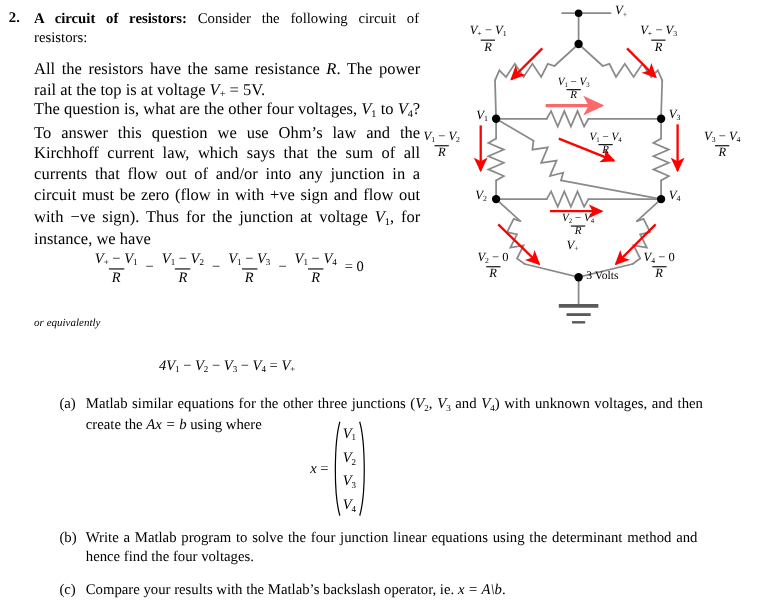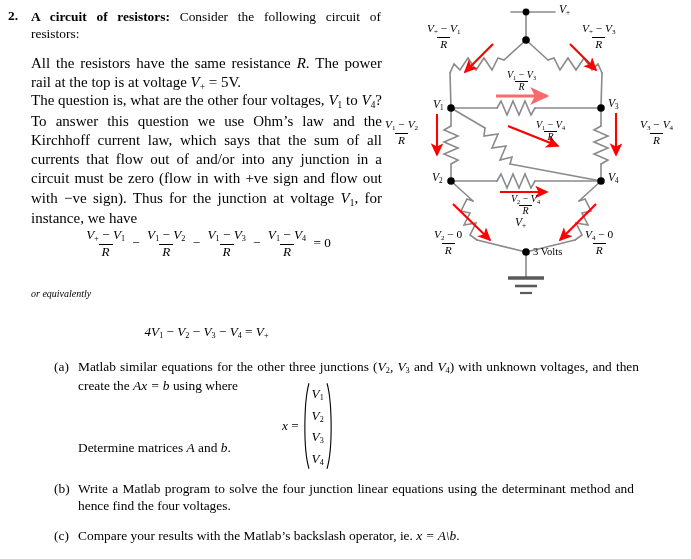--- a/index.html
+++ b/index.html
@@ -124,21 +124,20 @@
         <span><i>V<sub>4</sub></i></span>
       </span>
       <span class="paren">
         <svg viewBox="0 0 9 66" preserveAspectRatio="none">
             <path d="M1 1 C6 14, 7 50, 1 65" stroke="#000" stroke-width="1.1" fill="none"></path>
           </svg>
       </span>
     </span>
   </div>
 
-  <div class="pdet">Determine matrices <i>A</i> and <i>b</i>.</div>
 
   <div class="part pb">
     <span class="lbl">(b)</span>
     <div class="bodytxt">Write a Matlab program to solve the four junction linear equations using the determinant method and hence find the four voltages.</div>
   </div>
 
   <div class="part pc">
     <span class="lbl">(c)</span>
     <div class="bodytxt"><span>Compare your results with the Matlab’s backslash operator, ie. </span><i>x = A\b</i><span>.</span></div>
   </div>

